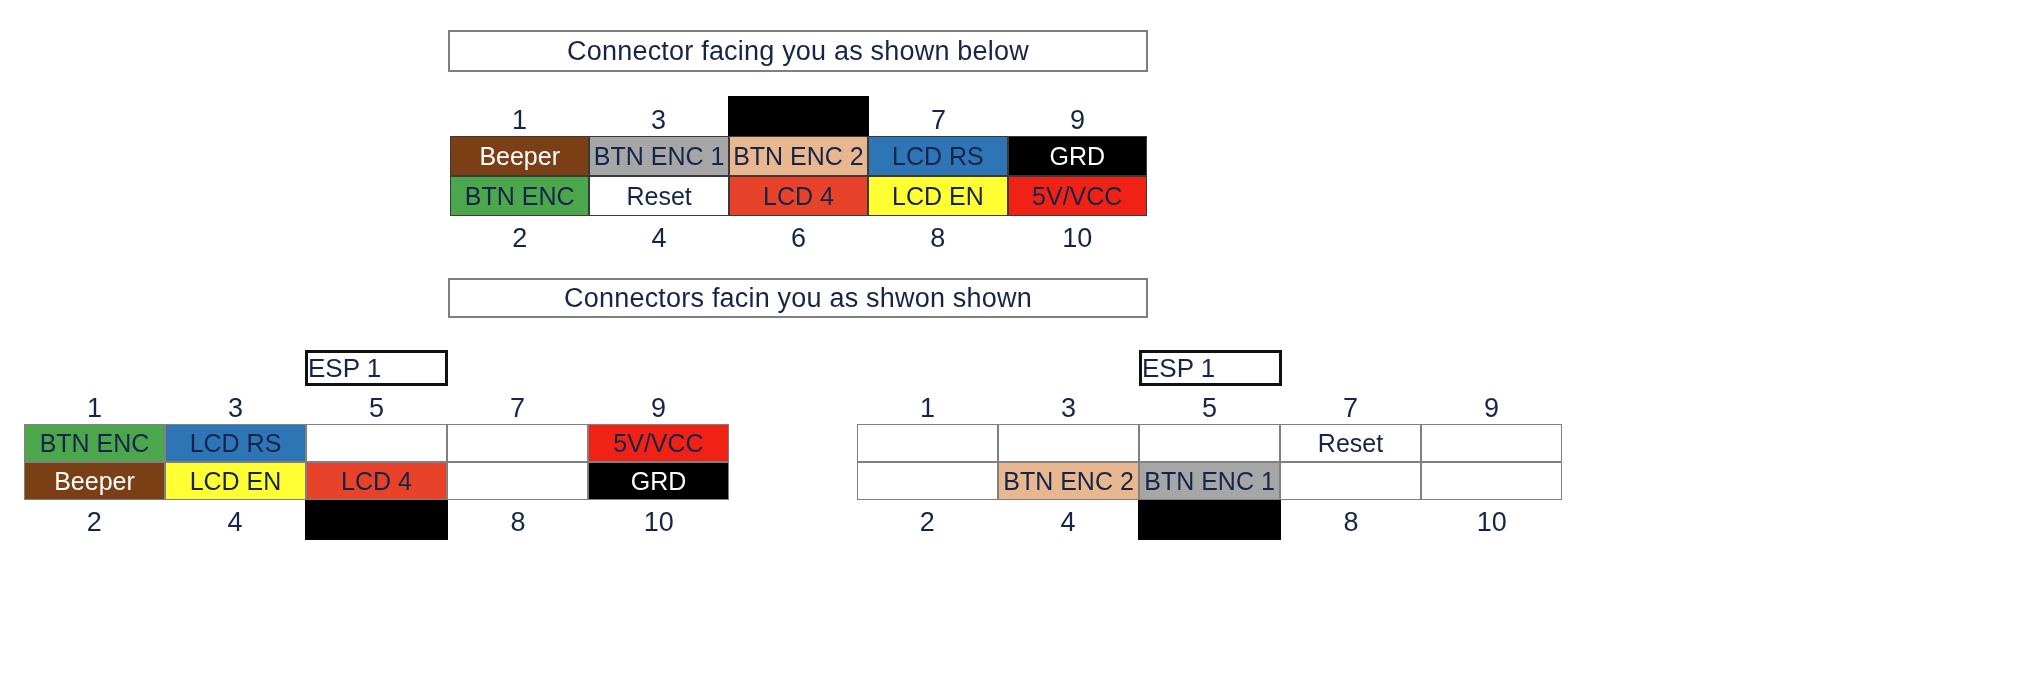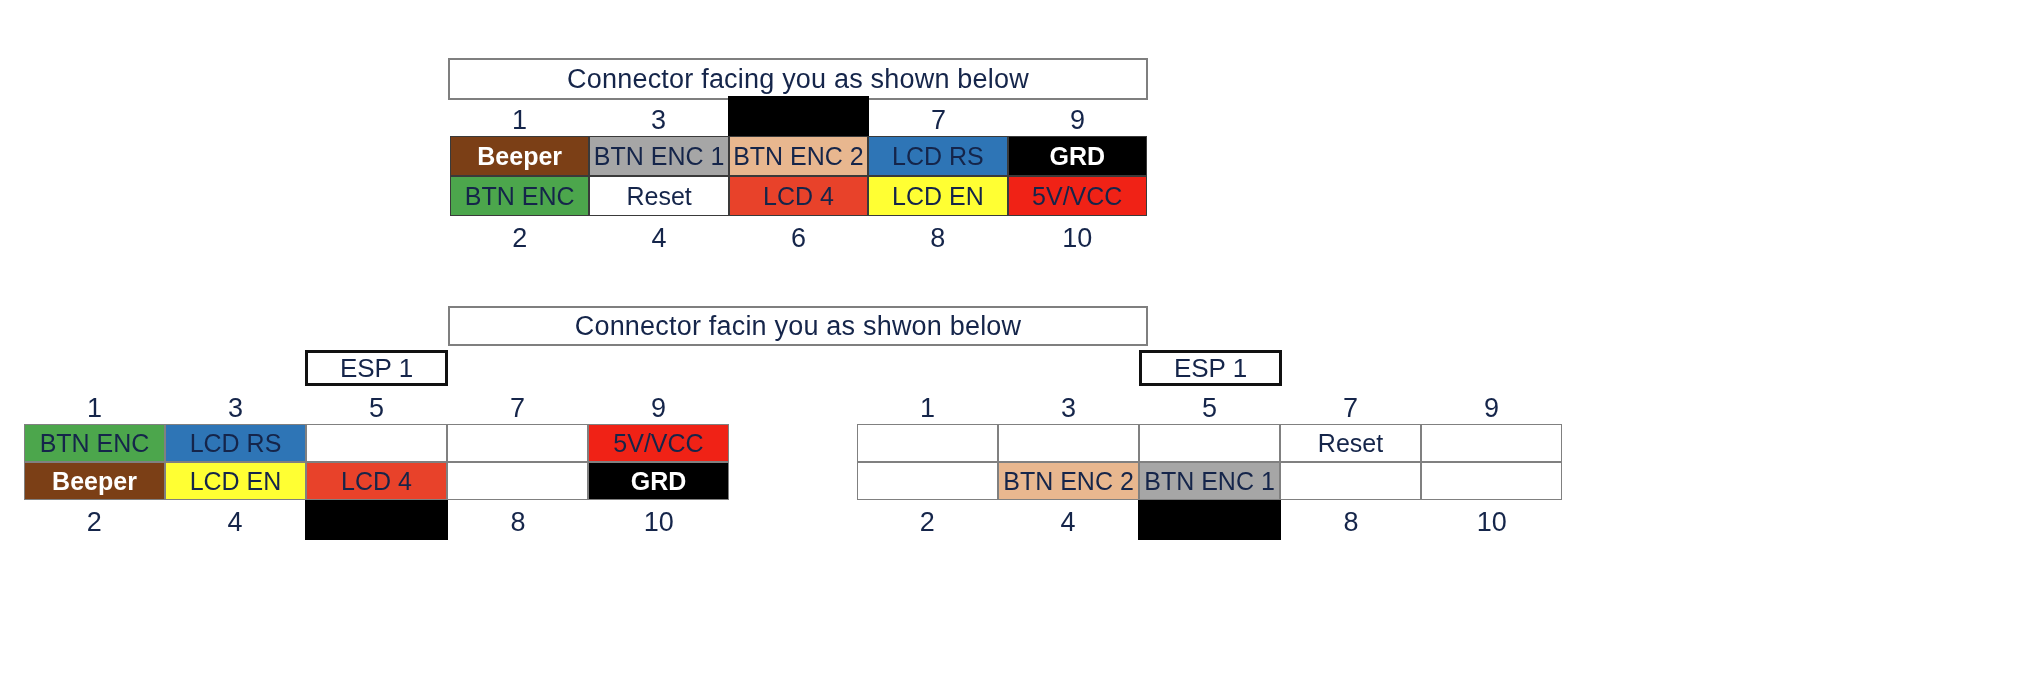--- a/index.html
+++ b/index.html
@@ -14,29 +14,28 @@
 
   
   .caption{
     box-sizing:border-box;
     border:2px solid #7f7f7f;
     background:#ffffff;
     display:flex;align-items:center;justify-content:center;
     font-size:27px;
     color:#15254a;
     letter-spacing:.2px;
-    margin-top:28px;
   }
 
   
   .espbox{
     box-sizing:border-box;
     border:3px solid #111111;
     background:#ffffff;
-    display:flex;align-items:center;justify-content:center;
+    display:flex;align-items:center;
     font-size:26px;
     color:#15254a;
   }
 
   
   .numrow{display:flex;}
   .numcell{
     display:flex;align-items:flex-end;justify-content:center;
     font-size:27px;
     color:#15254a;
@@ -48,21 +47,21 @@
   .grow{display:flex;}
   .cell{
     box-sizing:border-box;
     display:flex;align-items:center;justify-content:center;
     font-size:25px;
     white-space:nowrap;
     overflow:hidden;
   }
   .cell.bordered{border:1px solid #3a3a3a;}
   .cell.thin{border:1px solid #808080;}
-  .cell.bold{font-weight:bold;}
+  .cell.bold{font-weight:normal;}
 
   
   .notch{background:#000000;}
 
   
   .cell span{pointer-events:none;}
 </style>
 </head>
 <body>
 
@@ -135,21 +134,21 @@
       <div class="numcell" style="width: 139.4px;">
         <span>8</span>
       </div>
       <div class="numcell" style="width: 139.4px;">
         <span>10</span>
       </div>
     </div>
 </div>
 
 <div class="caption abs" style="left:448px;top:278px;width:700px;height:40px;">
-  <span>Connector facin you as shwon below</span>
+  <span>Connectors facin you as shwon shown</span>
 </div>
 
 <div class="espbox abs" style="left:305px;top:350px;width:143px;height:36px;">
   <span>ESP 1</span>
 </div>
 
 <div class="abs" id="esp1-connector-wrap" style="left:24px;top:388px;width:705px;height:140px;">
   <div class="numrow" id="esp1-top-numbers" style="height:36px;">
       <div class="numcell" style="width: 141px;">
         <span>1</span>

